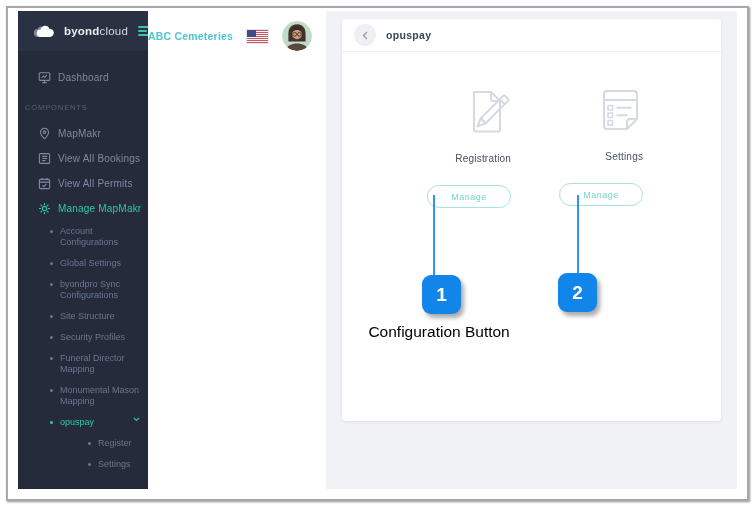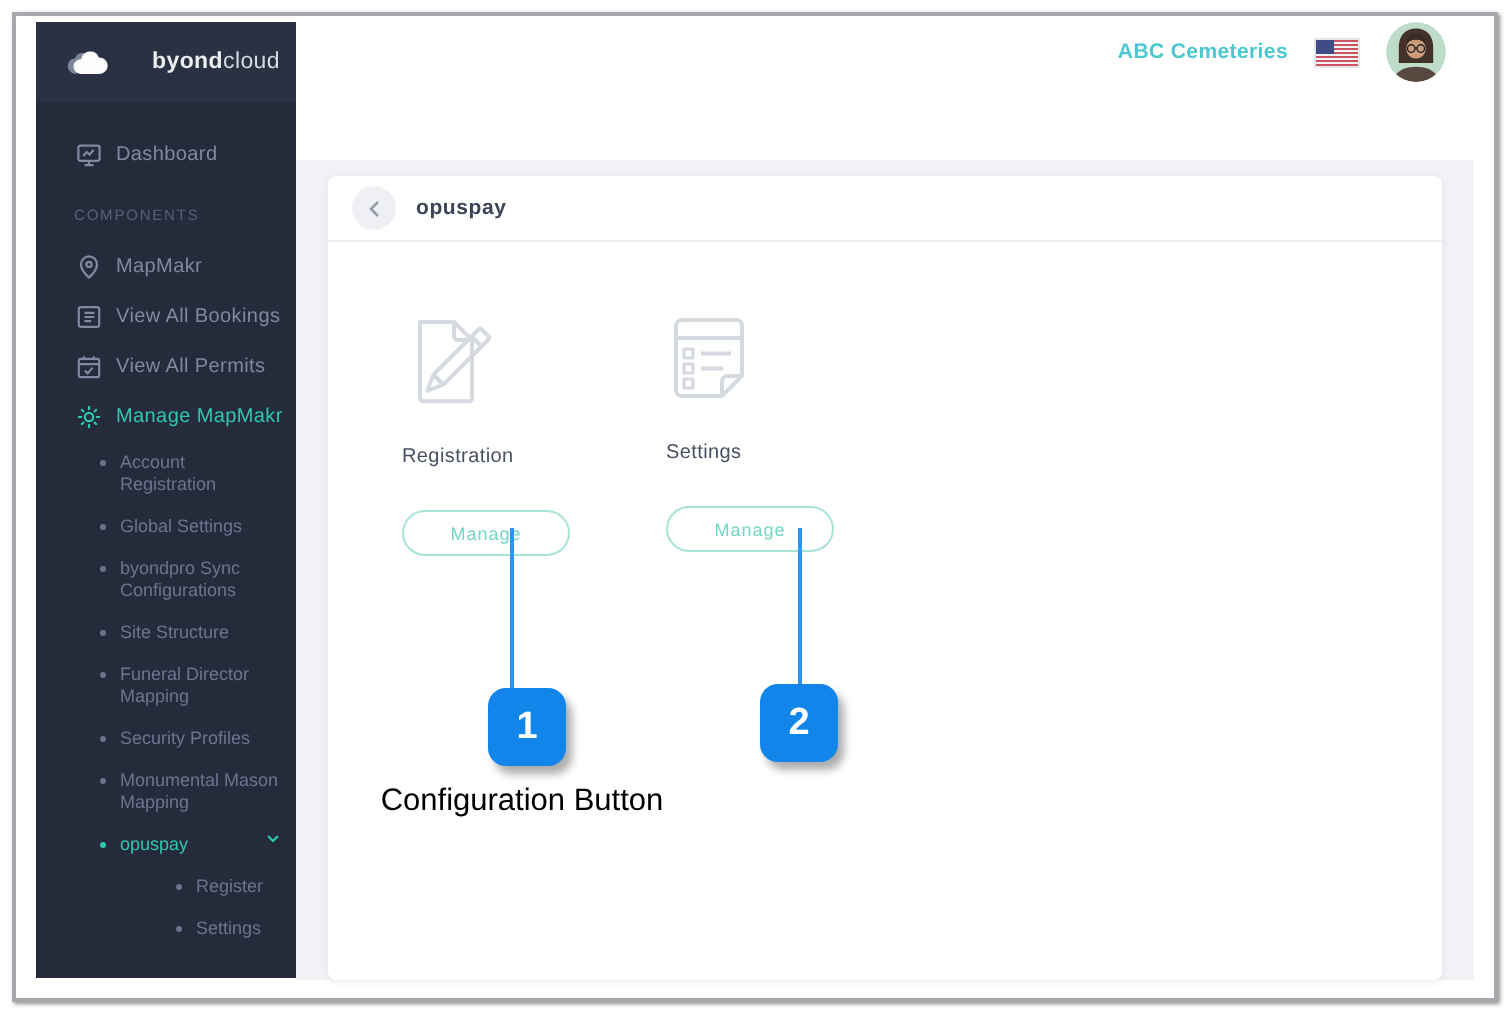--- a/index.html
+++ b/index.html
@@ -6,61 +6,61 @@
   html,body { width:755px; height:508px; background:#fff; overflow:hidden;
     font-family:"Liberation Sans","DejaVu Sans",sans-serif; }
   .frame { position:absolute; left:6px; top:6px; width:743px; height:495px;
     background:#fff; border:2px solid #a6a8ad; box-shadow:1px 1px 2px #8f9194;
     padding:3px 10px 10px 10px; }
   .app { display:flex; width:100%; height:100%; }
 
   
   .sidebar { width:130px; height:100%; background:#252b3b; flex:0 0 130px; overflow:hidden; }
   .logo-bar { height:40px; background:#2a3142; display:flex; align-items:center;
-    padding:0 10px 0 14px; gap:22px; }
+    padding:0 10px 0 14px; gap:10px; }
   .logo-text { color:#eceef2; font-size:11.5px; letter-spacing:.2px; white-space:nowrap; }
   .logo-text b { font-weight:700; } .logo-text span { font-weight:400; color:#d6dae2; }
   .burger { margin-left:auto; display:flex; flex-direction:column; gap:2.5px; align-items:flex-start; cursor:pointer; }
   .burger i { display:block; height:1.8px; background:#3cc2ad; border-radius:1px; }
   .burger i:nth-child(1){width:13px;} .burger i:nth-child(2){width:9px;} .burger i:nth-child(3){width:13px;}
   .menu { padding-top:14px; }
   .m-item { height:25px; display:flex; align-items:center; gap:7px; padding:0 10px 0 19px;
     color:#7f89a1; font-size:10px; letter-spacing:.2px; cursor:pointer; }
   .m-item .ml { white-space:nowrap; }
   .m-item.active { color:#2ec8ab; }
   .mi { width:14px; height:14px; flex:0 0 14px; display:flex; align-items:center; justify-content:center; }
   .mi svg { display:block; }
-  .m-section { margin:13px 10px 9px 19px; font-size:7.5px; letter-spacing:.9px; color:#56607a; }
+  .m-section { margin:13px 10px 9px 7px; font-size:7.5px; letter-spacing:.9px; color:#56607a; }
   .m-sub { display:flex; align-items:flex-start; gap:7px; padding:5px 8px 5px 32px;
     color:#6b7590; font-size:9px; line-height:11px; cursor:pointer; }
   .m-sub .dot { width:3px; height:3px; border-radius:50%; background:#6b7590; margin-top:4px; flex:0 0 3px; }
   .m-sub.active { color:#2ec8ab; } .m-sub.active .dot { background:#2ec8ab; }
   .m-subsub { padding-left:70px; }
   .chev { margin-left:auto; display:flex; align-items:center; }
 
   
-  .main { flex:1; display:flex; flex-direction:column; background:#fff;gap:39px; }
+  .main { flex:1; display:flex; background:#fff; }
   .topbar { height:50px; background:#fff; display:flex; align-items:center;
     justify-content:flex-end; gap:14px; padding-right:14px; }
   .acct-name { color:#4cc7cf; font-size:10.5px; font-weight:700; letter-spacing:.2px; cursor:pointer; }
   .flag { position:relative; width:21px; height:13px; cursor:pointer;
     background:repeating-linear-gradient(180deg,#cd5360 0px,#cd5360 1px,#f3f4f6 1px,#f3f4f6 2px);
     box-shadow:0 0 0 1px #e3e5ea; }
   .flag .canton { position:absolute; left:0; top:0; width:9px; height:7px; background:#3f4c86; }
   .avatar { width:30px; height:30px; border-radius:50%; overflow:hidden; cursor:pointer; }
   .content { flex:1; background:#f1f2f6; padding:8px 16px 0 16px; }
   .card { position:relative; background:#fff; height:402px; border-radius:4px;
     box-shadow:0 1px 3px rgba(60,70,90,.10); }
   .card-header { height:33px; display:flex; align-items:center; gap:10px;
     padding:0 12px; border-bottom:1px solid #eef0f4; }
   .back-btn { width:22px; height:22px; border-radius:50%; background:#eef0f4;
     display:flex; align-items:center; justify-content:center; cursor:pointer; }
   .card-title { font-size:10.5px; font-weight:700; color:#3c4458; letter-spacing:.3px; }
   .tiles { display:flex; padding:34px 0 0 37px; }
-  .tile { width:132px; display:flex; flex-direction:column; align-items:flex-start; }
+  .tile { width:132px; display:flex; flex-direction:column; align-items:flex-end; }
   .tile-label { margin-top:13px; font-size:10px; color:#495064; letter-spacing:.2px; }
   .manage-btn { margin-top:21px; width:84px; height:23px; border-radius:12px;
     border:1px solid #a7e3d8; background:#fff; color:#74d6c6; font-size:9px;
     letter-spacing:.5px; cursor:pointer; font-family:inherit; }
 
   
   .ann-line { position:absolute; width:2px; background:#2e94ee; }
   .ann-line.l1 { left:91px; top:176px; height:81px; }
   .ann-line.l2 { left:235px; top:176px; height:79px; }
   .ann-box { position:absolute; width:39px; height:39px; background:#1185ea; border-radius:9px;
@@ -148,41 +148,41 @@
         <span class="ml">Manage MapMakr</span>
         <span class="chev">
           <svg width="7" height="5" viewBox="0 0 7 5" fill="none" stroke="#6b7590" stroke-width="1.1">
                 <path d="M1 1 l2.5 2.5 L6 1"></path>
               </svg>
         </span>
       </div>
 
       <div class="m-sub">
         <span class="dot"></span>
-        <span>Account Registration</span>
+        <span>Account Configurations</span>
       </div>
       <div class="m-sub">
         <span class="dot"></span>
         <span>Global Settings</span>
       </div>
       <div class="m-sub">
         <span class="dot"></span>
         <span>byondpro Sync Configurations</span>
       </div>
       <div class="m-sub">
         <span class="dot"></span>
         <span>Site Structure</span>
       </div>
       <div class="m-sub">
         <span class="dot"></span>
+        <span>Security Profiles</span>
+      </div>
+      <div class="m-sub">
+        <span class="dot"></span>
         <span>Funeral Director Mapping</span>
-      </div>
-      <div class="m-sub">
-        <span class="dot"></span>
-        <span>Security Profiles</span>
       </div>
       <div class="m-sub">
         <span class="dot"></span>
         <span>Monumental Mason Mapping</span>
       </div>
 
       <div class="m-sub active">
         <span class="dot"></span>
         <span>opuspay</span>
         <span class="chev">

